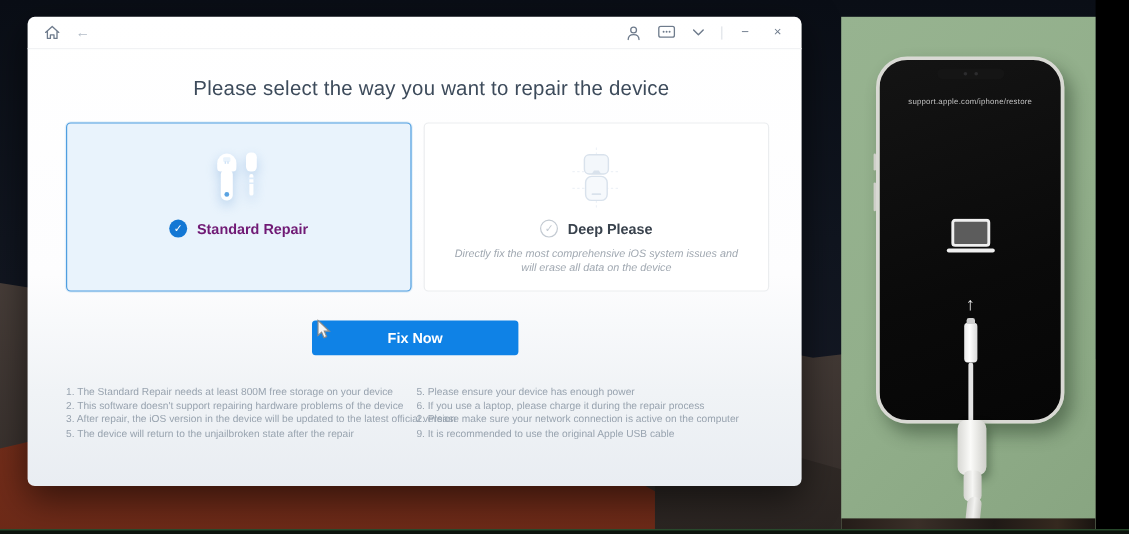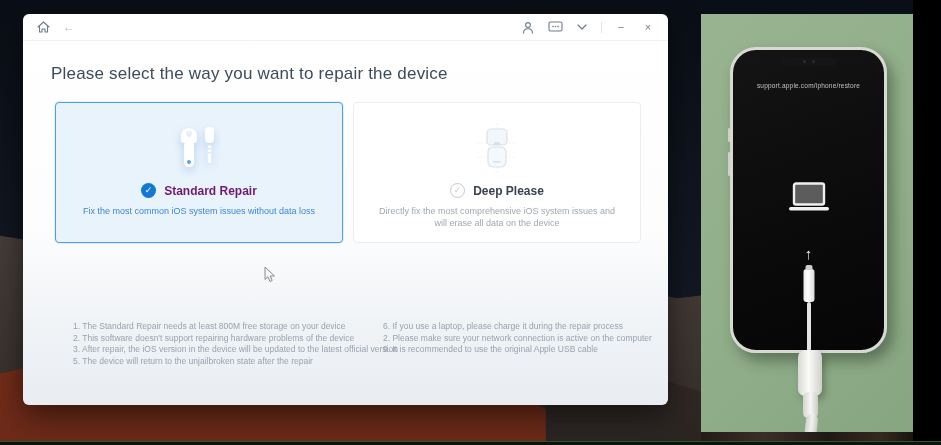--- a/index.html
+++ b/index.html
@@ -28,46 +28,46 @@
     border-bottom:1px solid #f1f2f4; color:#7c8899; }
   .tb-left { display:flex; align-items:center; gap:10px; }
   .tb-title { position:absolute; left:0; right:0; text-align:center; font-size:9.5px; color:#8e9aab; pointer-events:none; }
   .tb-right { margin-left:auto; display:flex; align-items:center; gap:11px; }
   .tb-btn { display:flex; align-items:center; justify-content:center; width:16px; height:16px; cursor:default; color:#7c8899; }
   .tb-glyph { font-size:11px; line-height:1; color:#6e7b8c; }
   .tb-back { font-size:12px; color:#b4bdc8; }
   .tb-divider { width:1px; height:11px; background:#dfe3e8; }
 
   
-  .heading { margin-top:23px; font-size:17px; color:#3d4b5b; letter-spacing:.2px;padding-left:28px; }
+  .heading { margin-top:23px; text-align:center; font-size:17px; color:#3d4b5b; letter-spacing:.2px;padding-left:28px; }
   .cards { position:absolute; left:32px; top:88px; width:586px; display:flex; gap:10px; }
   .card { width:288px; height:141px; border-radius:4px; background:#fff; border:1px solid #ebedef;
     display:flex; flex-direction:column; align-items:center; cursor:pointer; }
   .card.selected { background:#e9f3fc; border:1px solid #4f9ee0; box-shadow:0 0 0 1px rgba(79,158,224,.15); }
   .card-iconbox { height:72px; display:flex; align-items:flex-end; justify-content:center; padding-top:12px; }
   .card-titlerow { display:flex; align-items:center; gap:8px; margin-top:8px; }
   .check-badge { width:15px; height:15px; border-radius:50%; display:flex; align-items:center; justify-content:center;
     font-size:9px; line-height:1; }
   .check-badge.on { background:#1377d4; color:#fff; }
   .check-badge.off { border:1px solid #c3cad2; color:#c3cad2; background:#fff; }
   .card-title { font-size:12px; font-weight:bold; }
   .card.selected .card-title { color:#701a75; }
   .card:not(.selected) .card-title { color:#39424d; }
   .card-desc { margin-top:7px; font-size:9px; line-height:12px; text-align:center; max-width:250px; }
   .card.selected .card-desc { color:#3f87d2; }
-  .card:not(.selected) .card-desc { color:#a0a8b1; }
+  .card:not(.selected) .card-desc { color:#a0a8b1;font-style:italic; }
 
   .fix-btn { position:absolute; left:237px; top:253px; width:172px; height:29px; background:#0f82e6;
     border:none; border-radius:3px; color:#fff; font-size:12px; font-weight:bold;
     font-family:"Liberation Sans", sans-serif; cursor:pointer; }
 
   .notes { position:absolute; left:32px; top:301px; width:585px; }
   .notes-heading { font-size:9px; font-weight:bold; color:#51606f; }
   .notes-cols { display:flex; margin-top:7px; }
-  .notes-col { display:flex; flex-direction:column; gap:3px;margin-left:18px; }
+  .notes-col { display:flex; flex-direction:column; gap:3px; }
   .notes-col.left { width:292px; }
   .notes-col.right { width:290px; }
   .note-item { font-size:8.5px; line-height:8.5px; color:#98a3af; white-space:nowrap; }
 
   
   .photo-panel { position:absolute; left:701px; top:14px; width:212px; height:427px;
     background:linear-gradient(135deg,#97b390 0%,#92af8b 50%,#88a581 100%); overflow:hidden; z-index:10; }
   .phone { position:absolute; left:29px; top:33px; width:157px; height:306px;
     background:linear-gradient(160deg,#141414 0%,#0a0a0a 60%,#060606 100%);
     border:3px solid #d9d9d4; border-radius:26px; box-shadow:6px 8px 14px rgba(30,50,30,.45); }
@@ -166,21 +166,20 @@
           <rect x="38" y="6" width="9" height="16" rx="4" fill="#ffffff"></rect>
           <rect x="40.8" y="24" width="3.4" height="18" rx="1.6" fill="#ffffff"></rect>
           <rect x="39.5" y="27" width="6" height="1.4" rx=".7" fill="#dcebfa"></rect>
           <rect x="39.5" y="31" width="6" height="1.4" rx=".7" fill="#dcebfa"></rect>
         </svg>
       </div>
       <div class="card-titlerow">
         <span class="check-badge on">✓</span>
         <span class="card-title">Standard Repair</span>
       </div>
-      <div class="card-desc">Fix the most common iOS system issues without data loss</div>
     </div>
 
     <div class="card">
       <div class="card-iconbox">
         <svg width="64" height="54" viewBox="0 0 64 54">
           <path d="M32 2 V52 M12 22 H52 M12 36 H52" stroke="#eef2f7" stroke-width="1" stroke-dasharray="2 2" fill="none"></path>
           <rect x="22" y="8" width="20" height="16" rx="4" fill="#f3f7fb" stroke="#d9e2ec" stroke-width="1.2"></rect>
           <path d="M28 24 l2 -3 h4 l2 3 z" fill="#d9e2ec"></path>
           <rect x="23" y="26" width="18" height="20" rx="5" fill="#f6f9fc" stroke="#d9e2ec" stroke-width="1.2"></rect>
           <rect x="28" y="40" width="8" height="1.6" rx=".8" fill="#d9e2ec"></rect>
@@ -188,30 +187,32 @@
       </div>
       <div class="card-titlerow">
         <span class="check-badge off">✓</span>
         <span class="card-title">Deep Please</span>
       </div>
       <div class="card-desc">Directly fix the most comprehensive iOS system issues and will erase all data on the device</div>
     </div>
 
   </div>
 
+  <button class="fix-btn">Fix Now</button>
 
   <div class="notes">
     <div class="notes-cols">
       <div class="notes-col left">
         <div class="note-item">1.  The Standard Repair needs at least 800M free storage on your device</div>
         <div class="note-item">2.  This software doesn't support repairing hardware problems of the device</div>
         <div class="note-item">3.  After repair, the iOS version in the device will be updated to the latest official version</div>
         <div class="note-item">5.  The device will return to the unjailbroken state after the repair</div>
       </div>
       <div class="notes-col right">
+        <div class="note-item">5.  Please ensure your device has enough power</div>
         <div class="note-item">6.  If you use a laptop, please charge it during the repair process</div>
         <div class="note-item">2.  Please make sure your network connection is active on the computer</div>
         <div class="note-item">9.  It is recommended to use the original Apple USB cable</div>
       </div>
     </div>
   </div>
 
   <svg class="cursor" width="12" height="17" viewBox="0 0 12 17">
     <path d="M1 1 L1 13.5 L4 10.8 L6 15.5 L8.2 14.5 L6.3 10 L10.5 10 Z" fill="#f5f5f5" stroke="#8a8a8a" stroke-width="1"></path>
   </svg>

